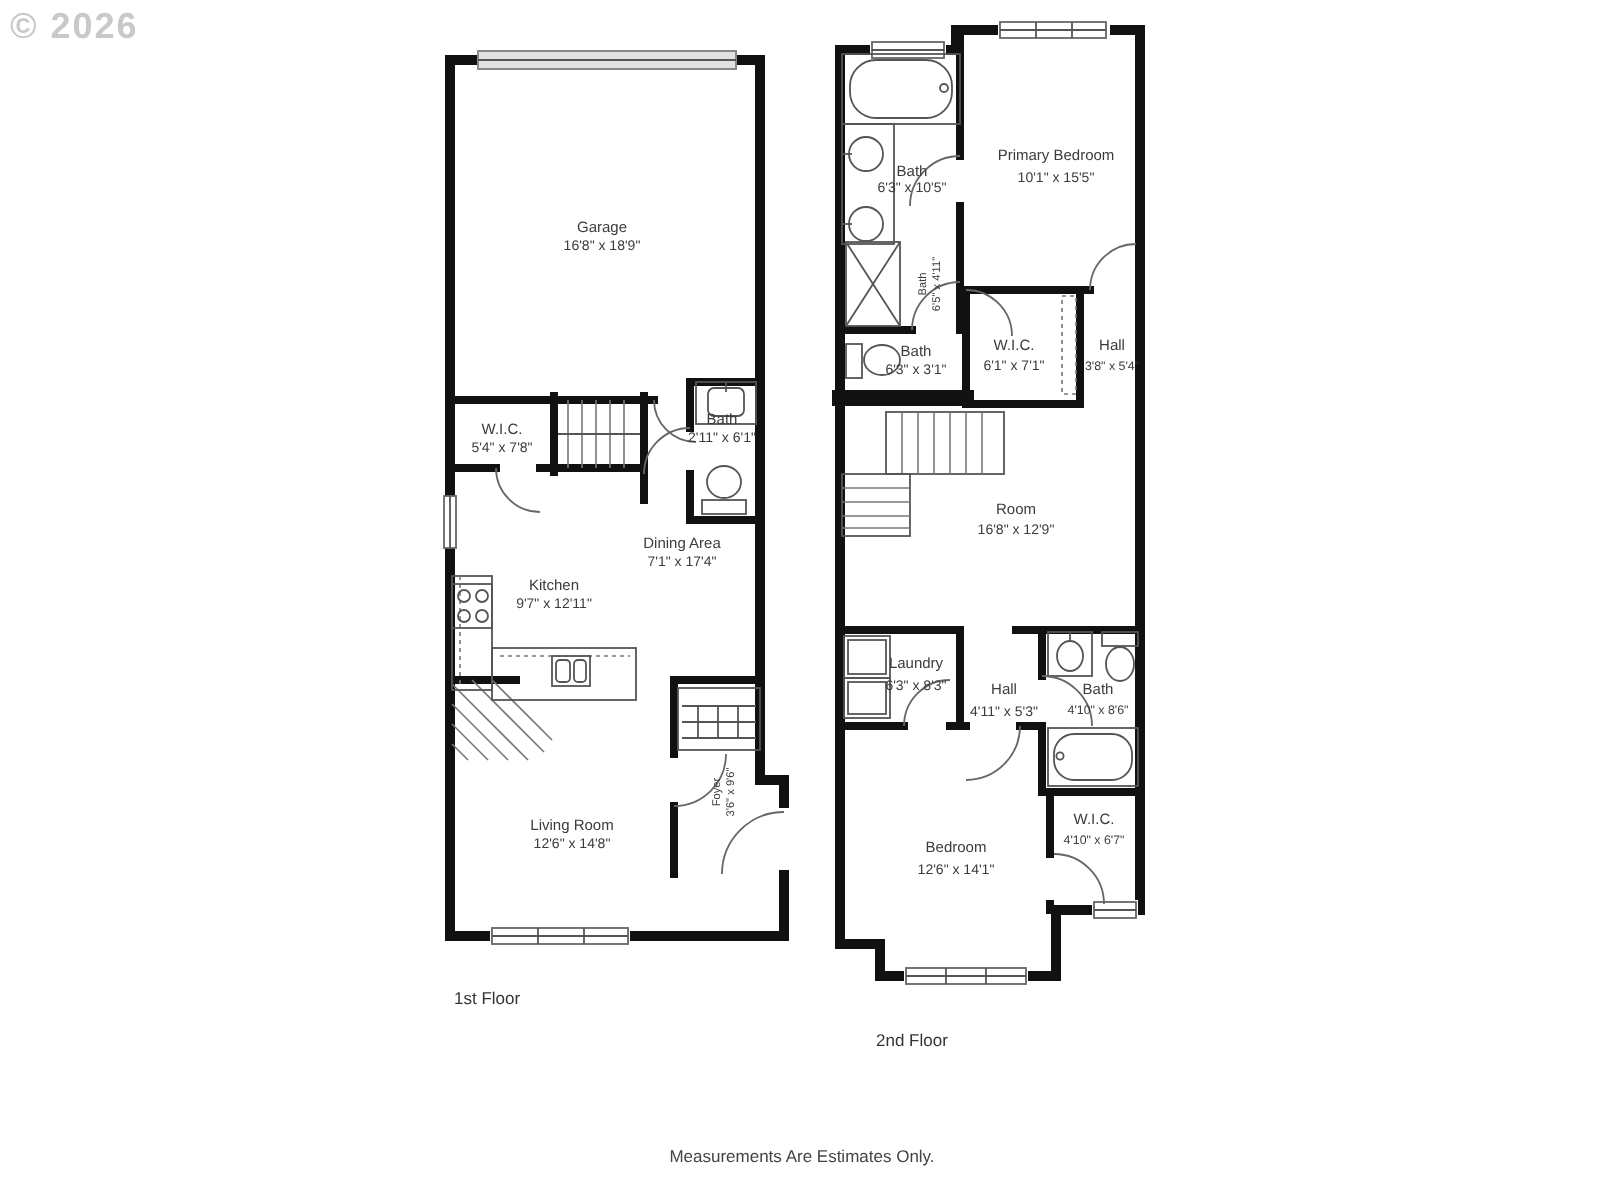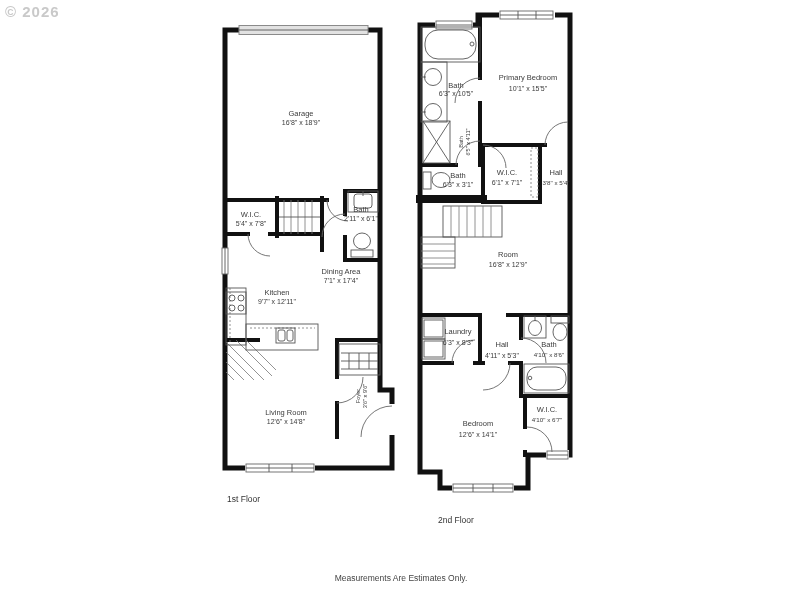--- a/index.html
+++ b/index.html
@@ -1,18 +1,18 @@
 <!DOCTYPE html>
 <html><head>
 <meta charset="utf-8">
 <style>
   html,body{margin:0;padding:0;background:#fff;}
   #stage{position:relative;width:800px;height:600px;background:#fff;overflow:hidden;
          font-family:"Liberation Sans",sans-serif;}
-  #watermark{position:absolute;left:5px;top:3px;font-weight:bold;font-size:15px;
+  #watermark{position:absolute;left:5px;top:3px;font-weight:bold;font-size:18px;
              color:#c9c9c9;letter-spacing:1px;}
   svg{position:absolute;left:0;top:0;}
   .wx{stroke:#111;stroke-width:5;fill:none;stroke-linecap:square;}
   .wi{stroke:#111;stroke-width:4;fill:none;stroke-linecap:square;}
   .wk{stroke:#111;stroke-width:8;fill:none;stroke-linecap:square;}
   .fx{stroke:#555;stroke-width:0.9;fill:none;}
   .fxd{stroke:#777;stroke-width:0.8;fill:none;stroke-dasharray:2 2;}
   .door{stroke:#666;stroke-width:0.9;fill:none;}
   .tread{stroke:#777;stroke-width:0.8;fill:none;}
   .win{fill:#fff;stroke:#666;stroke-width:0.9;}

